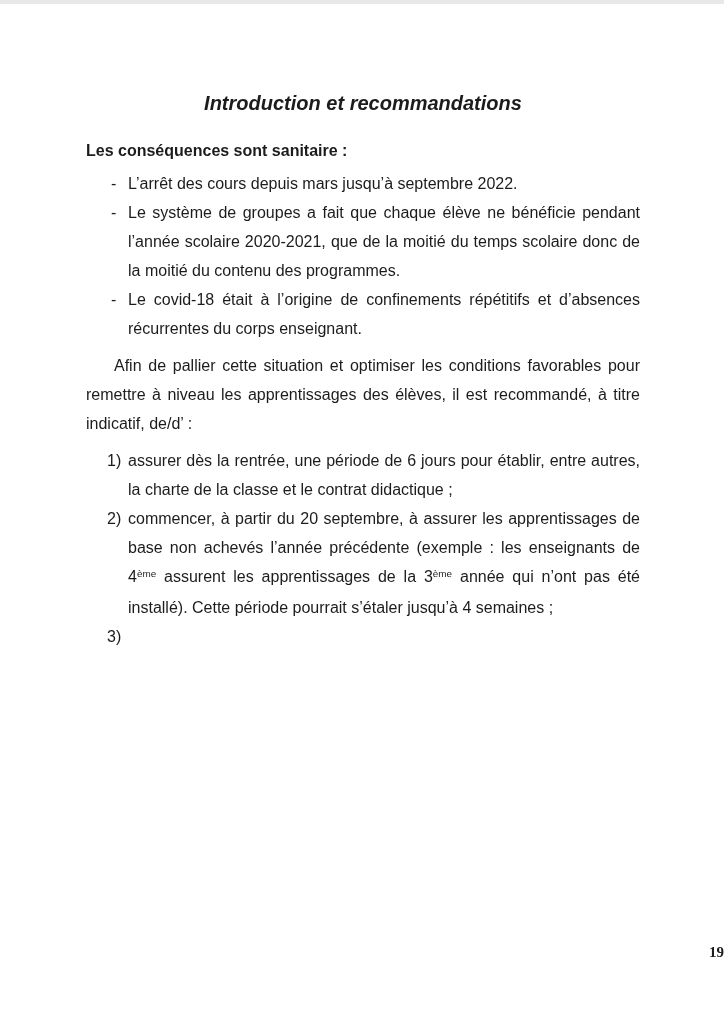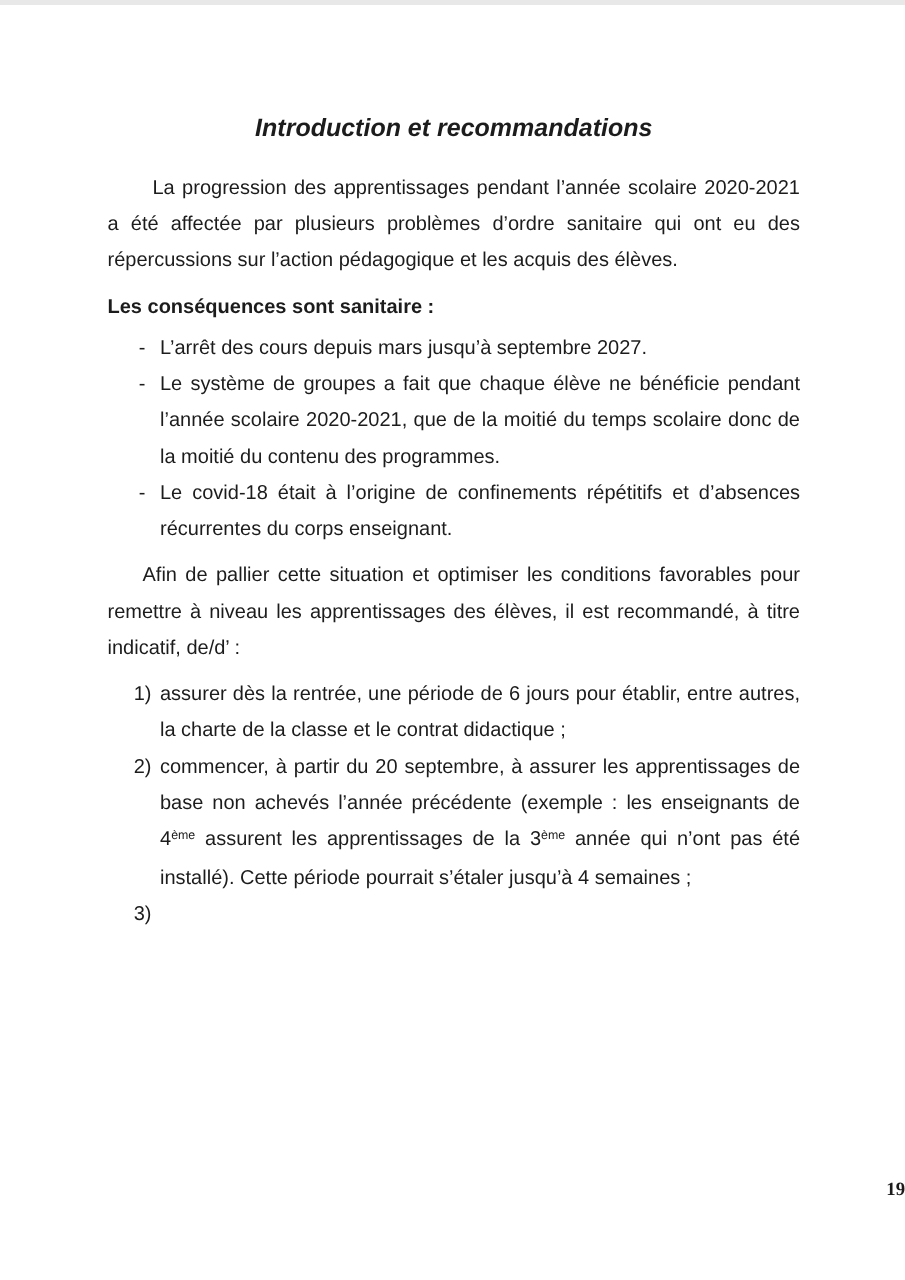--- a/index.html
+++ b/index.html
@@ -77,26 +77,25 @@
     font-size: 15px;
   }
 </style>
 </head>
 <body>
 
 <div class="page">
 
   <h1 class="doc-title">Introduction et recommandations</h1>
 
-  <p class="body-par indent-lg"><span>La progression des apprentissages pendant l’année scolaire 2020-2021 a été affectée par plusieurs problèmes d’ordre sanitaire qui ont eu des répercussions sur l’action pédagogique et les acquis des élèves.</span></p>
 
   <p class="section-heading">Les conséquences sont sanitaire :</p>
 
   <ul class="dash-list">
-      <li><span>L’arrêt des cours depuis mars jusqu’à septembre 2027.</span></li>
+      <li><span>L’arrêt des cours depuis mars jusqu’à septembre 2022.</span></li>
       <li><span>Le système de groupes a fait que chaque élève ne bénéficie pendant l’année scolaire 2020-2021, que de la moitié du temps scolaire donc de la moitié du contenu des programmes.</span></li>
       <li><span>Le covid-18 était à l’origine de confinements répétitifs et d’absences récurrentes du corps enseignant.</span></li>
     </ul>
 
   <p class="body-par indent-sm"><span>Afin de pallier cette situation et optimiser les conditions favorables pour remettre à niveau les apprentissages des élèves, </span><span class="seg-bold">il est recommandé,</span><span> à titre indicatif, de/d’ :</span></p>
 
   <ol class="num-list">
       <li><span class="marker">1)</span><span>assurer dès la rentrée, une période de 6 jours pour établir, entre autres, la charte de la classe et le contrat didactique ;</span></li>
       <li><span class="marker">2)</span><span>commencer, à partir du 20 septembre, à assurer les apprentissages de base non achevés l’année précédente (exemple : les enseignants de 4</span><span class="sup">ème</span><span> assurent les apprentissages de la 3</span><span class="sup">ème</span><span> année qui n’ont pas été installé). Cette période </span><span class="seg-bold">pourrait</span><span> s’étaler jusqu’à 4 semaines ;</span></li>
       <li><span class="marker">3)</span></li>

